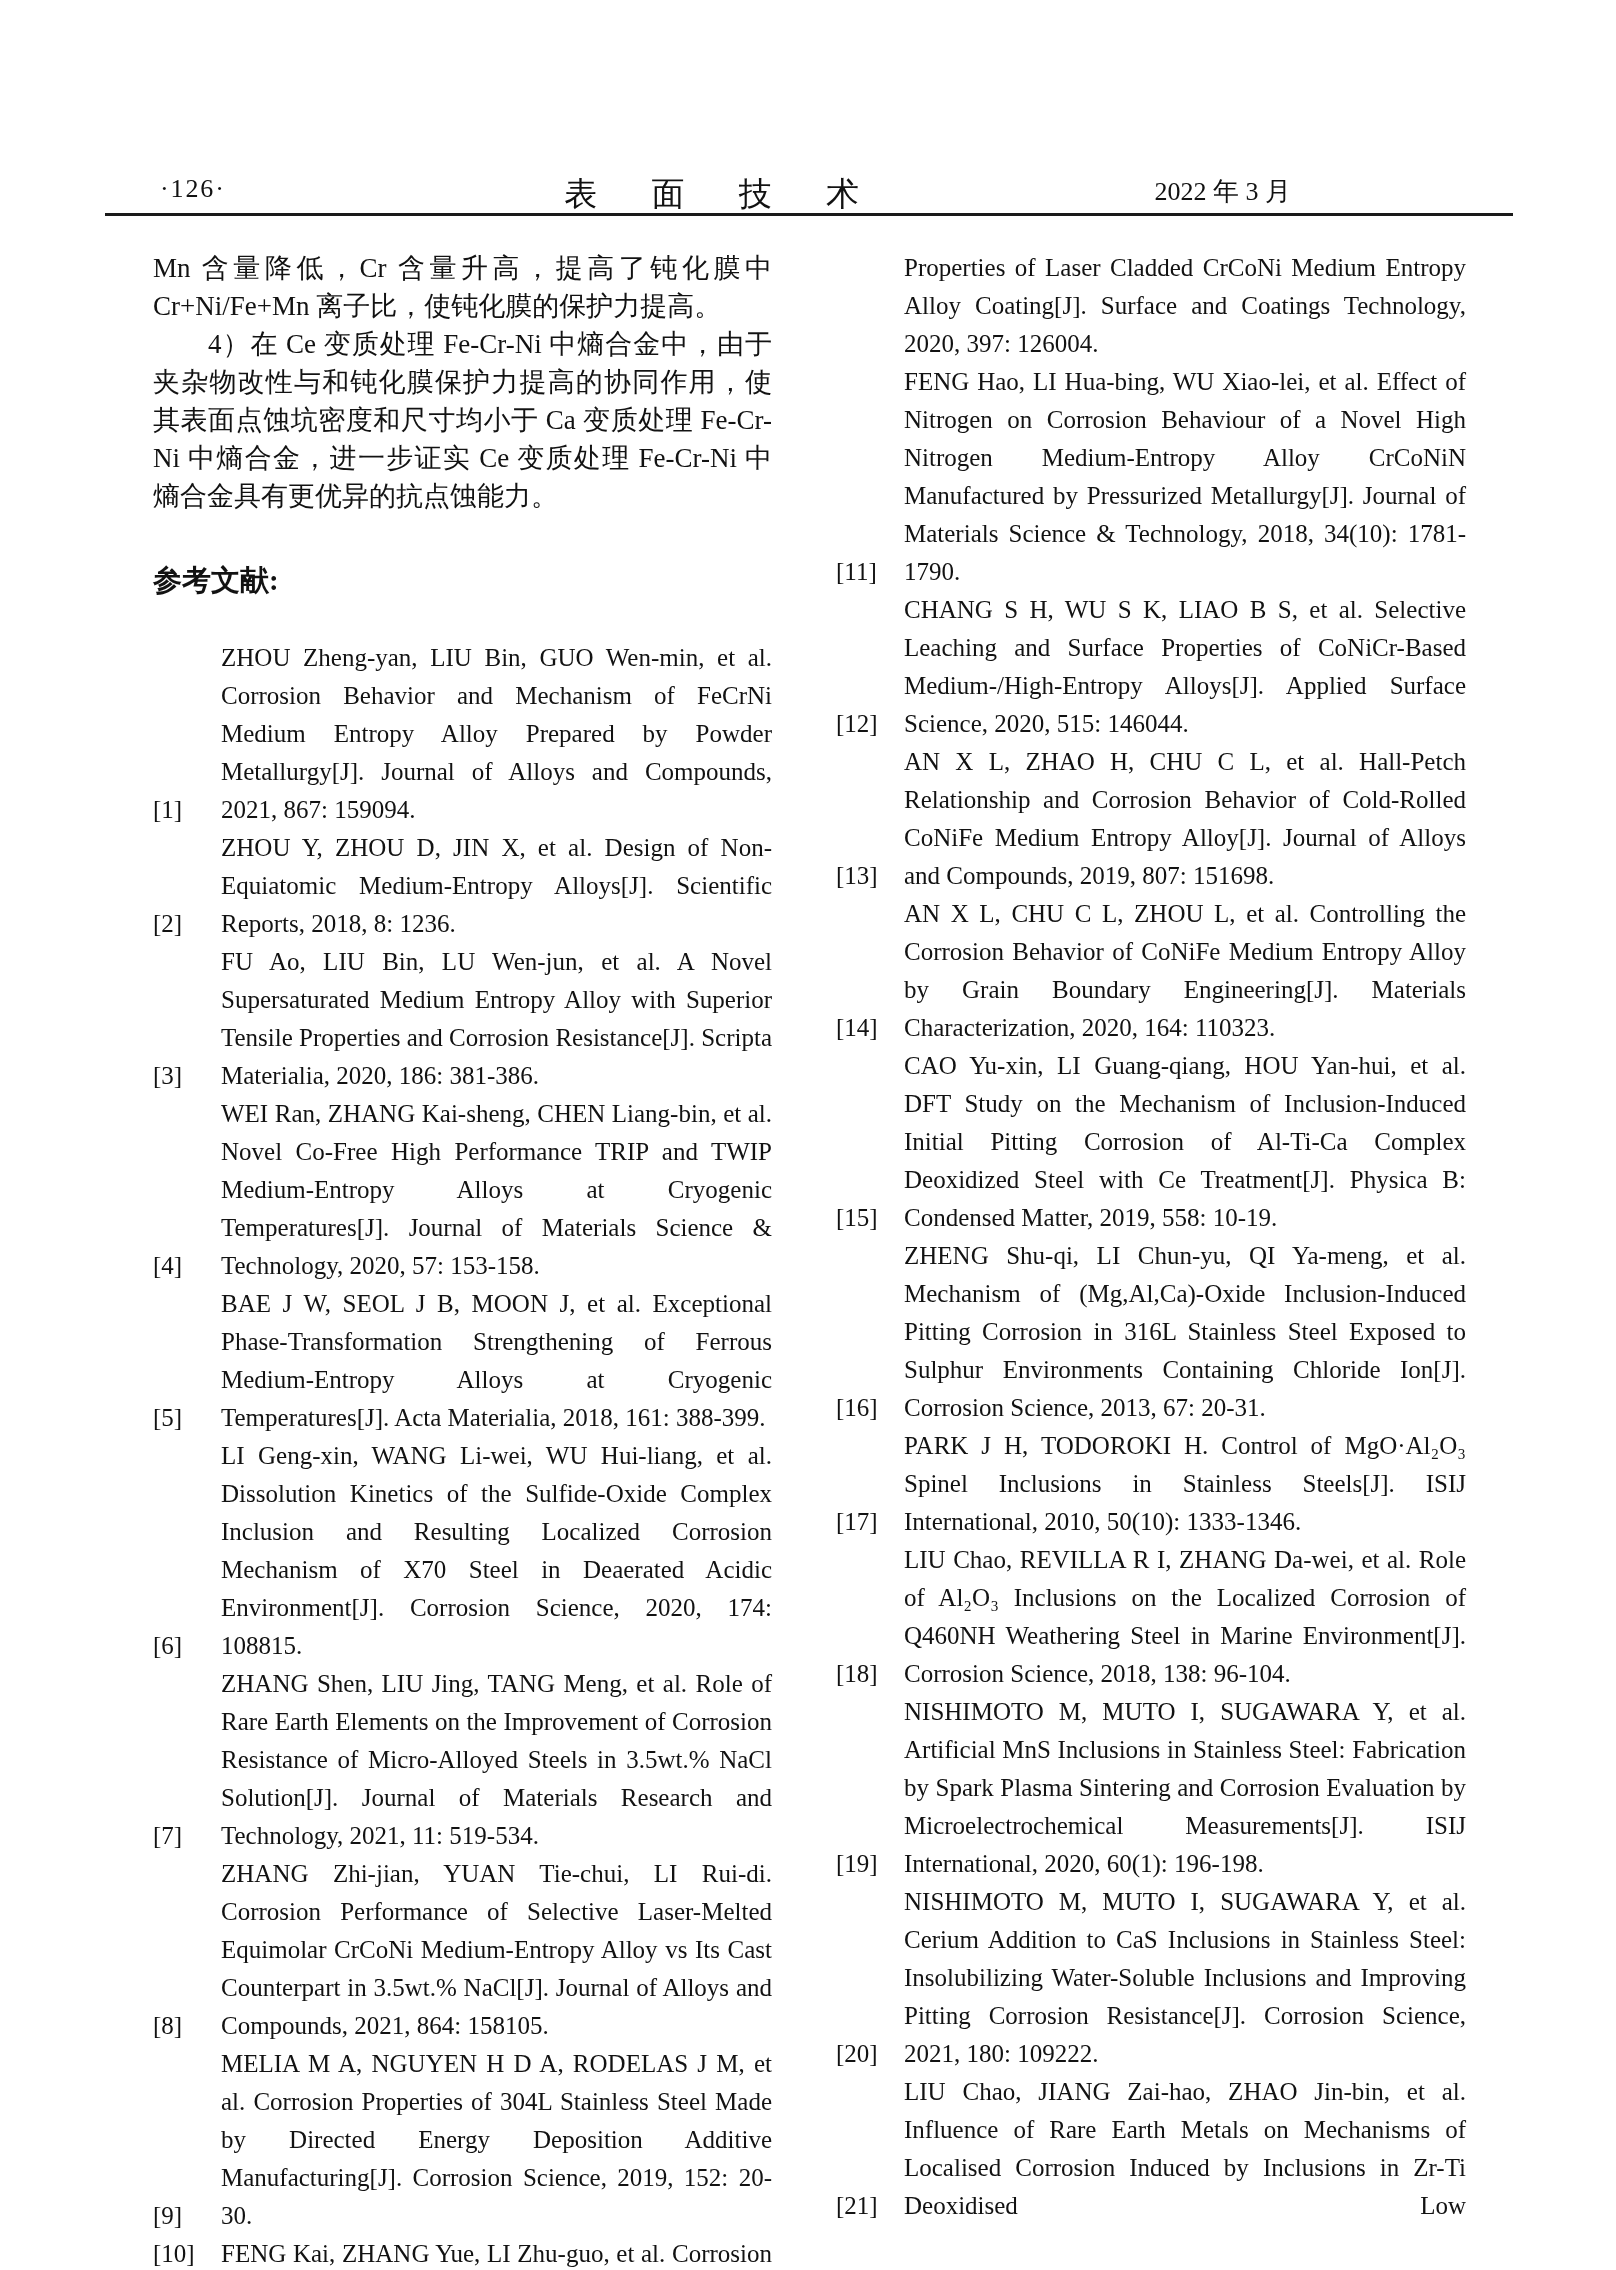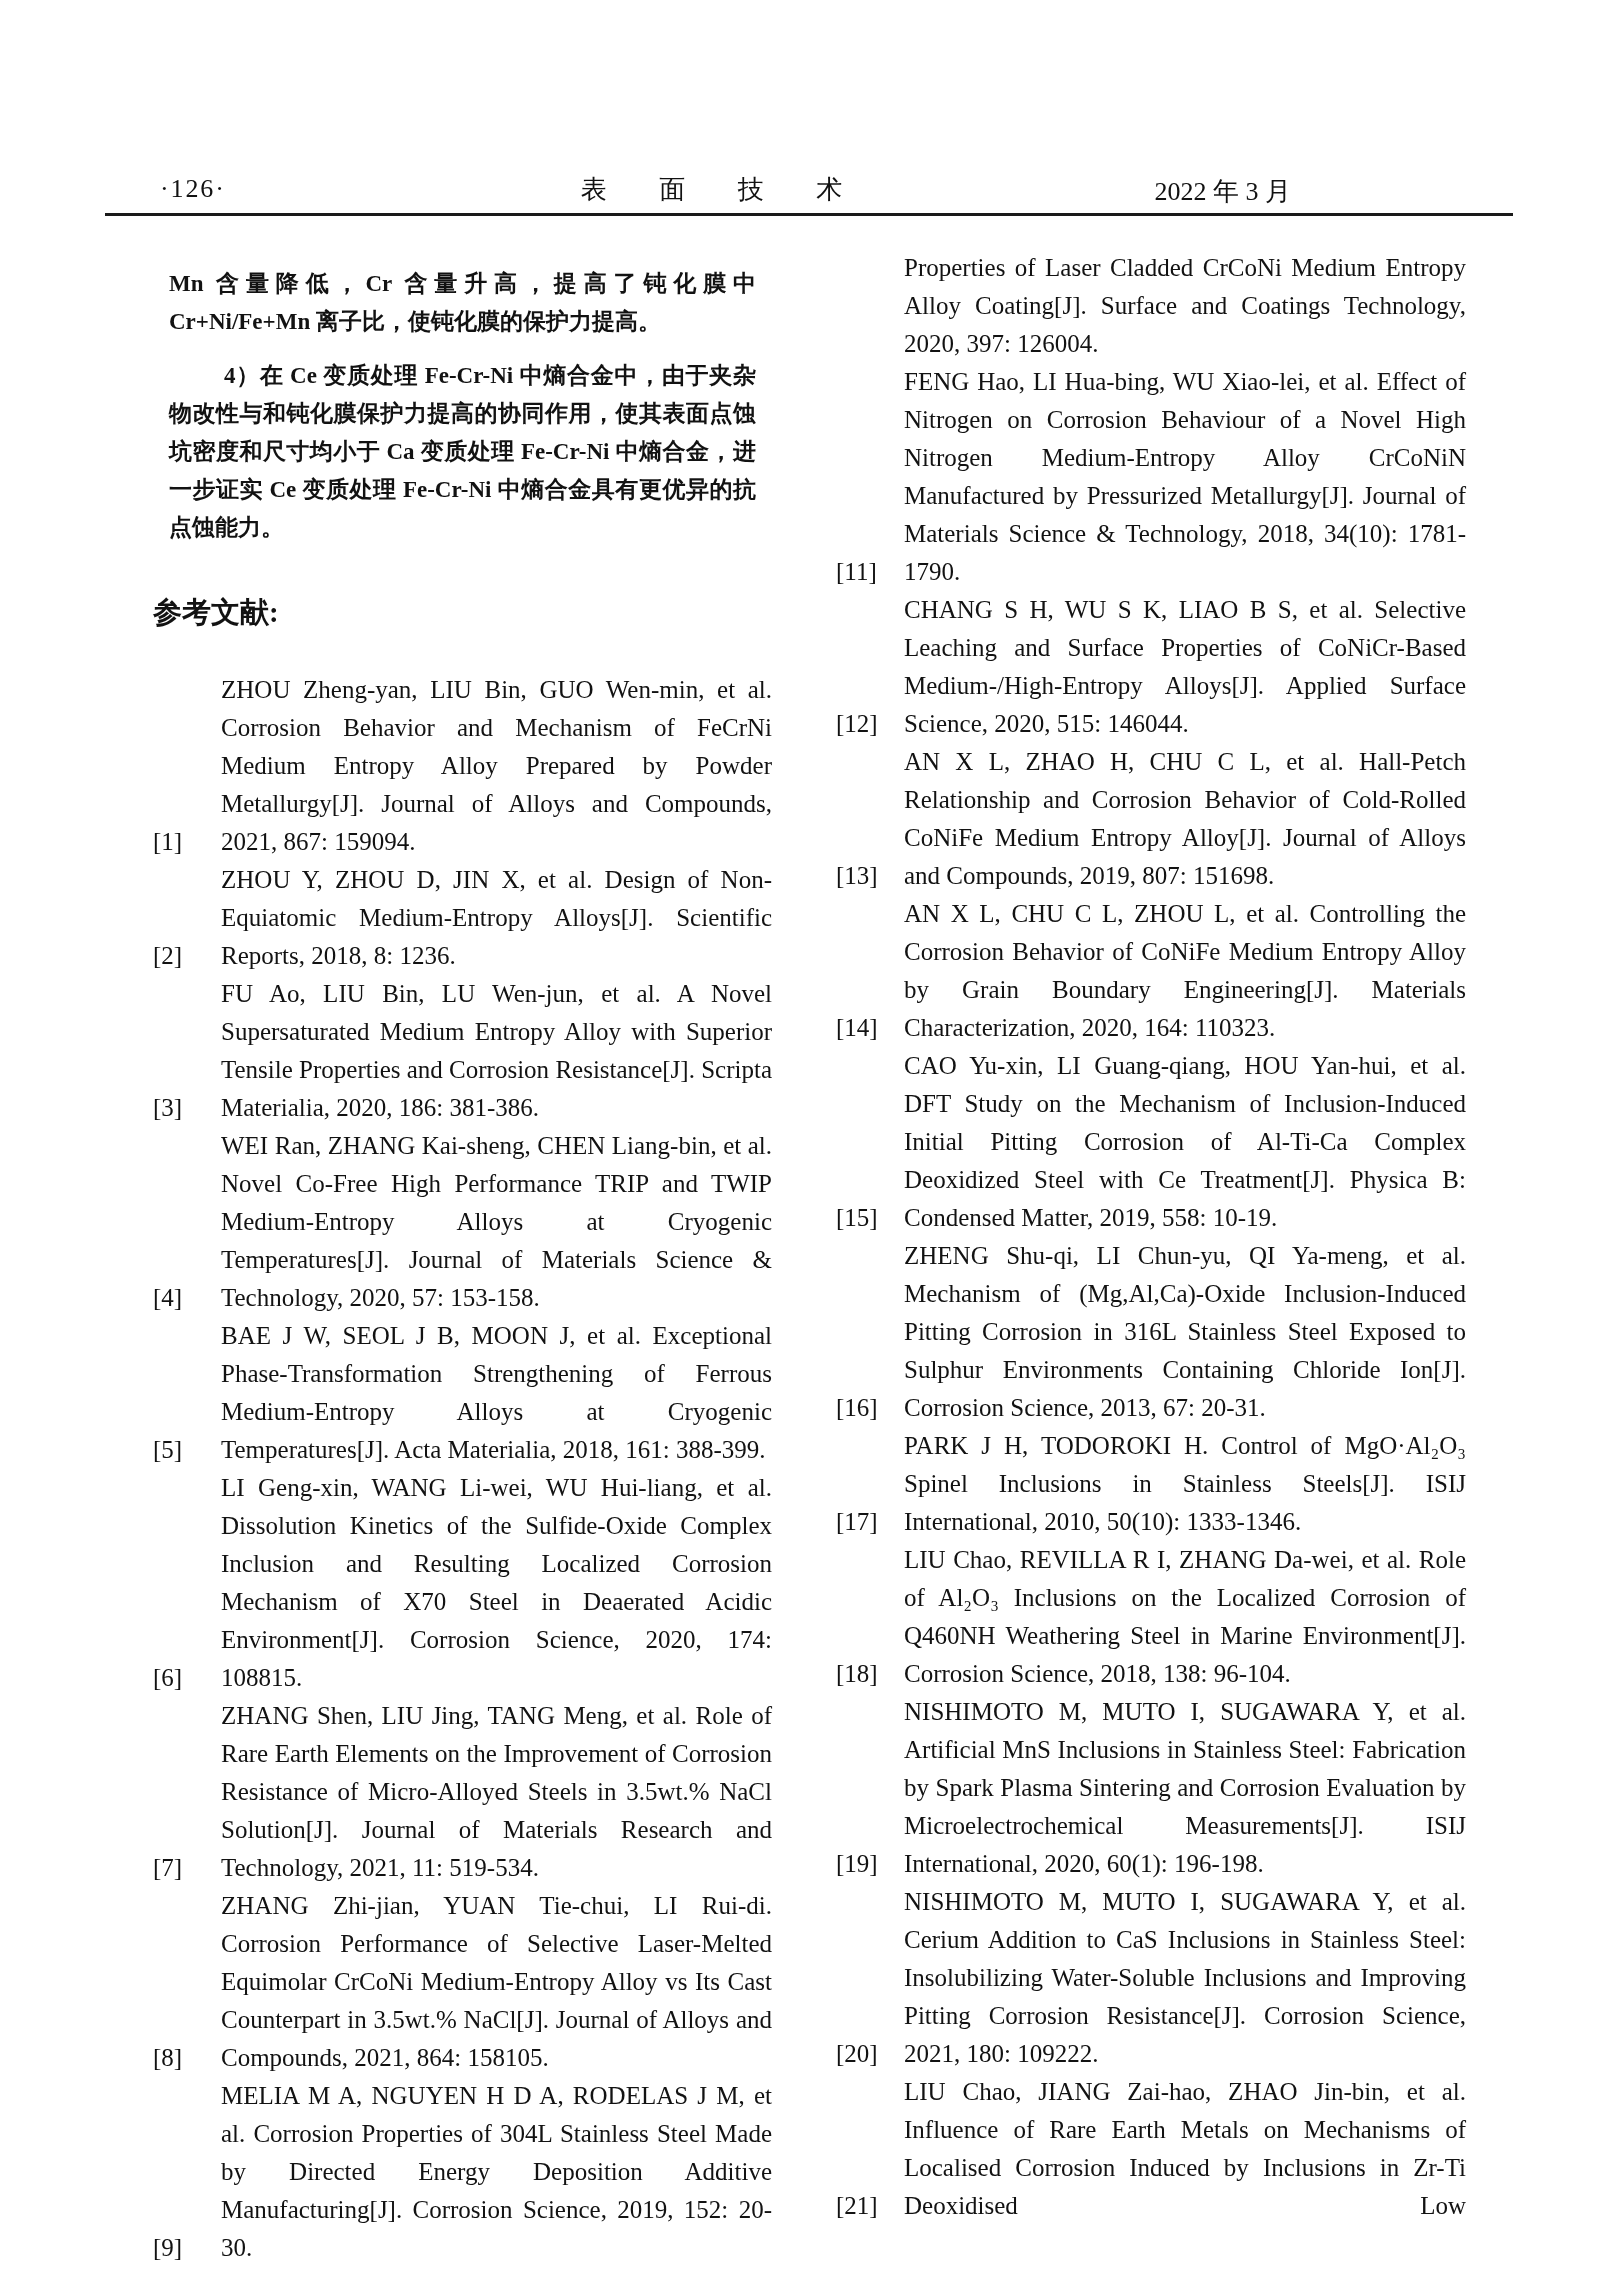--- a/index.html
+++ b/index.html
@@ -9,32 +9,32 @@
     font-family:"Liberation Serif","DejaVu Serif",serif;
     -webkit-font-smoothing:antialiased;
   }
   .page{position:absolute;inset:0;background:#ffffff;}
 
   
   .running-head{position:absolute;top:174px;left:0;width:1423px;height:40px;font-size:26px;}
   .page-num{position:absolute;left:160px;top:0;letter-spacing:1.9px;}
   .journal-title{
     position:absolute;left:0;right:0;top:-1.9px;text-align:center;
-    font-size:26px;letter-spacing:23px;text-indent:23px;
+    font-size:33px;letter-spacing:23px;text-indent:23px;
   }
   .issue-date{position:absolute;right:132px;top:0;}
   .head-rule{position:absolute;top:213px;left:105px;width:1408px;height:2.9px;background:#1a1a1a;}
 
   
   .col{position:absolute;top:249px;font-size:25px;line-height:38px;}
   .col-left{left:153px;width:619px;}
   .col-right{left:836px;width:630px;}
 
   .intro{
-    margin:16px;font-size:23px;line-height:38px;text-align:justify;font-weight:bold;
+    margin:0;font-size:27px;line-height:38px;text-align:justify;
   }
   .intro.indent{text-indent:55px;}
 
   .refs-heading{
     margin:46px 0 40px 0;font-size:29px;line-height:38px;font-weight:bold;
   }
 
   .ref{display:flex;align-items:flex-end;}
   .ref .num{flex:0 0 68px;width:68px;}
   .ref .txt{flex:1;min-width:0;text-align:justify;}

